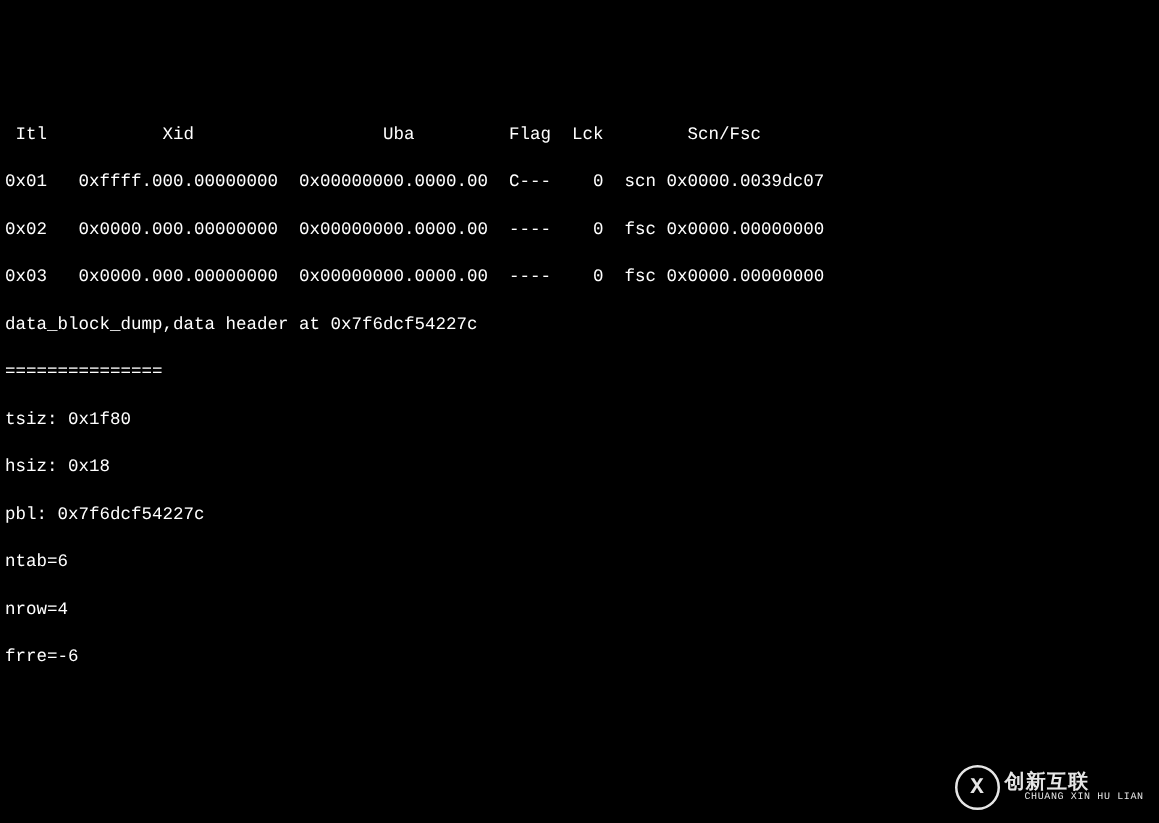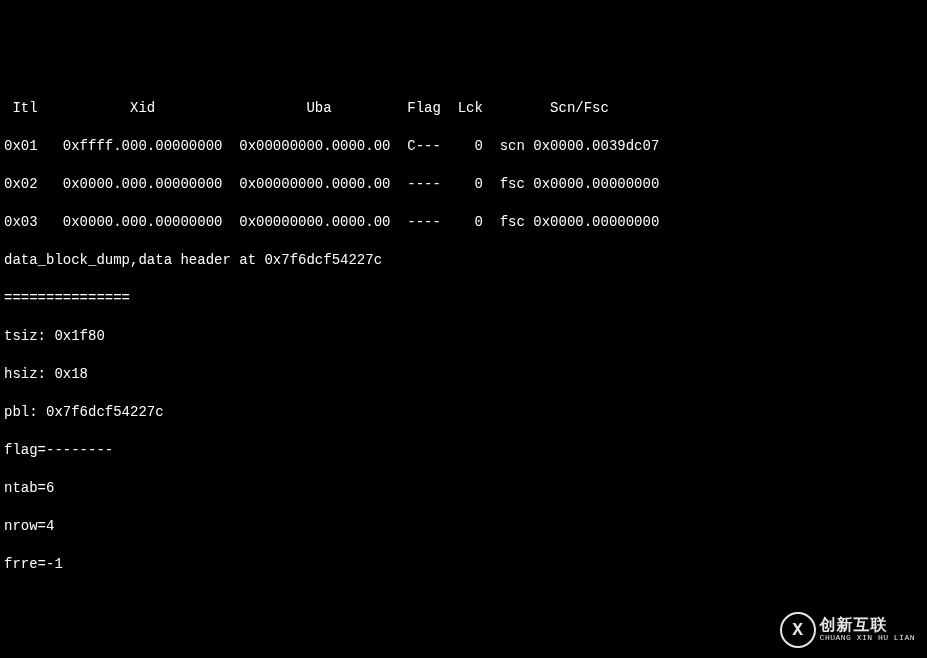--- a/index.html
+++ b/index.html
@@ -54,41 +54,41 @@
     .watermark-cn {
       font-size: 16px;
       font-weight: bold;
       letter-spacing: 1px;
       color: #ffffff;
     }
     .watermark-en {
       font-size: 8px;
       letter-spacing: 0.5px;
       color: #ffffff;
+      margin-left: 16px;
     }
   </style>
 </head>
 <body>
 
 
 
 <div class="terminal-content">
 <div> Itl           Xid                  Uba         Flag  Lck        Scn/Fsc</div>
 <div>0x01   0xffff.000.00000000  0x00000000.0000.00  C---    0  scn 0x0000.0039dc07</div>
 <div>0x02   0x0000.000.00000000  0x00000000.0000.00  ----    0  fsc 0x0000.00000000</div>
 <div>0x03   0x0000.000.00000000  0x00000000.0000.00  ----    0  fsc 0x0000.00000000</div>
 <div>data_block_dump,data header at 0x7f6dcf54227c</div>
 <div>===============</div>
 <div>tsiz: 0x1f80</div>
 <div>hsiz: 0x18</div>
 <div>pbl: 0x7f6dcf54227c</div>
-<div>flag=--------</div>
 <div>ntab=6</div>
 <div>nrow=4</div>
-<div>frre=-1</div>
+<div>frre=-6</div>
 
 
 
 
 
 
 
 
 
 

